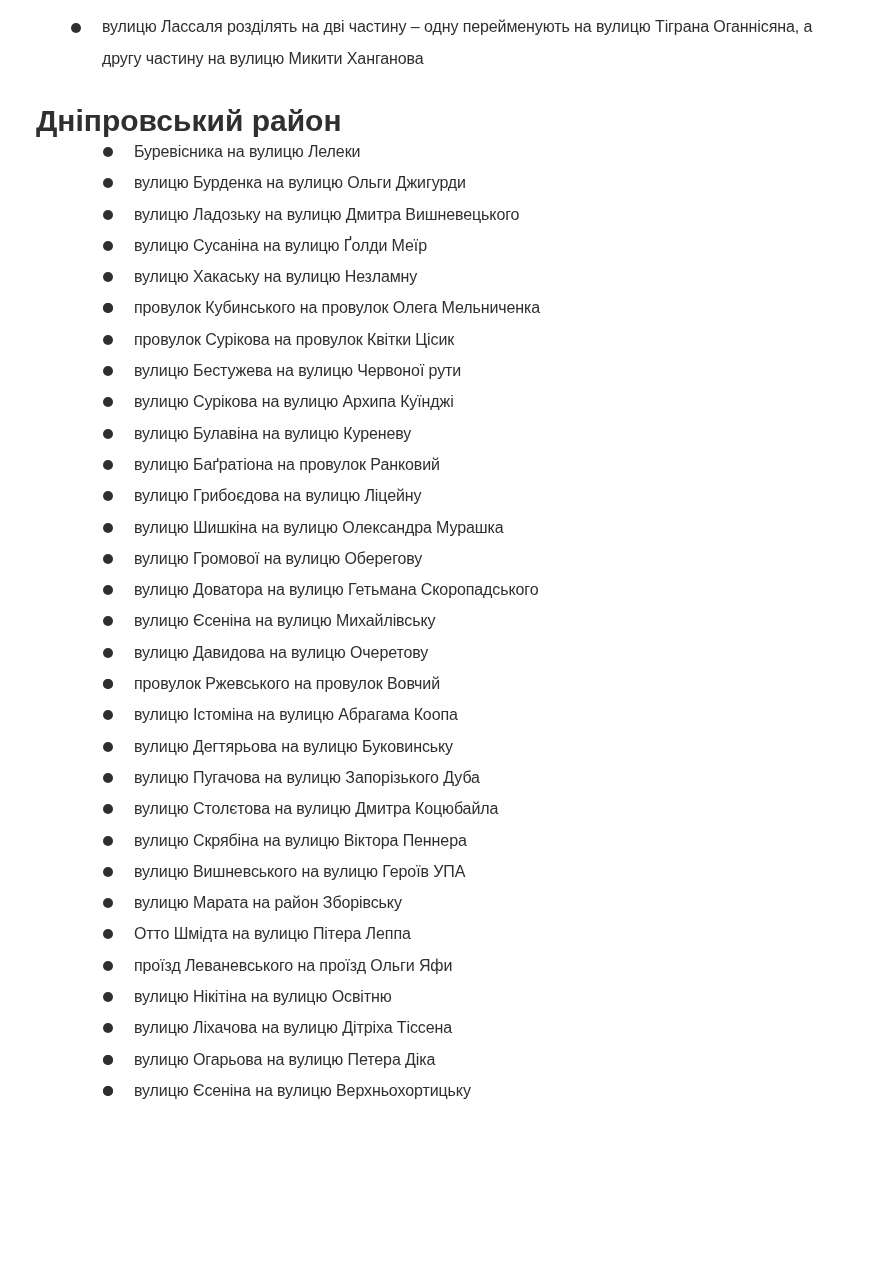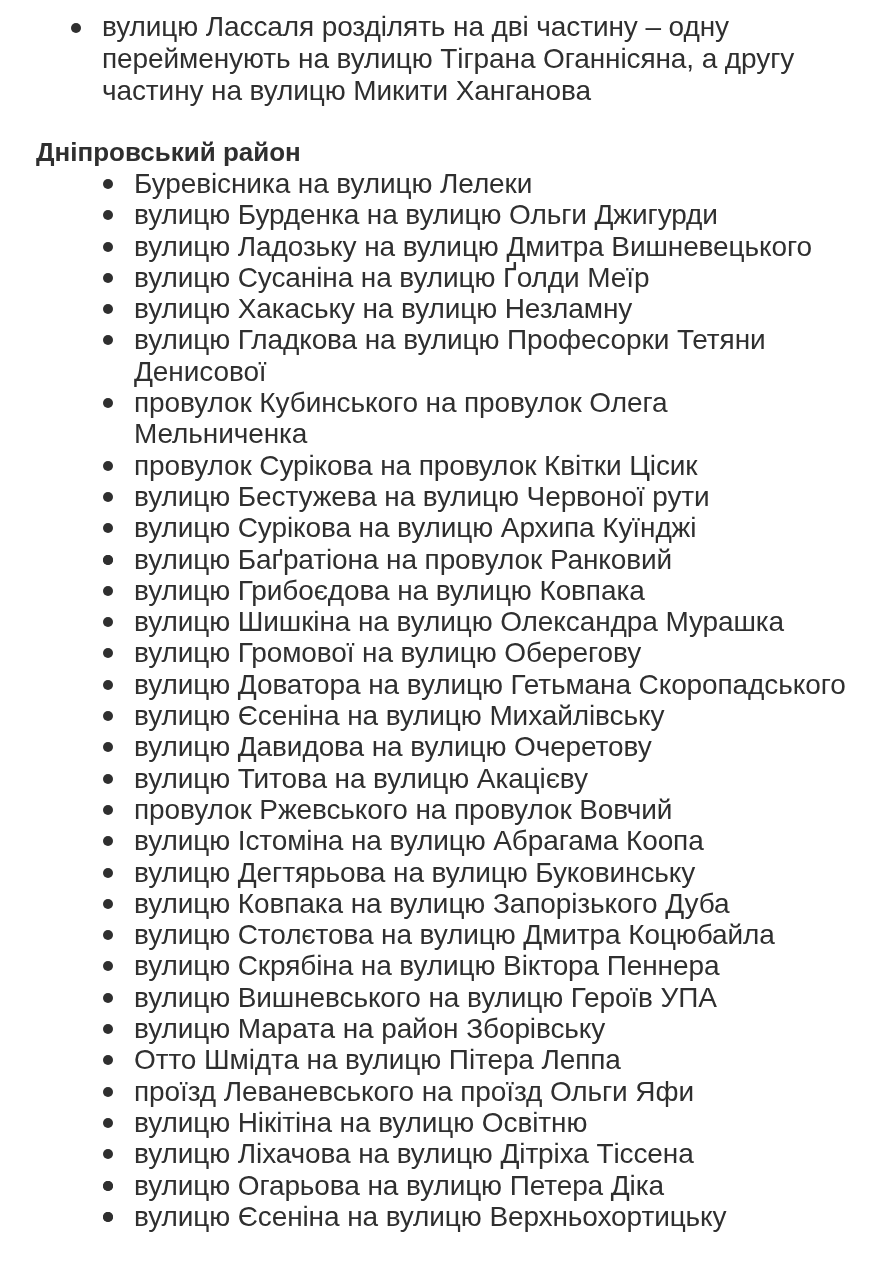--- a/index.html
+++ b/index.html
@@ -20,21 +20,21 @@
     }
     .list {
       list-style: none;
       margin: 0;
       padding: 0;
     }
     .item {
       position: relative;
       padding-left: 102px;
       padding-right: 40px;
-      font-size: 28px;
+      font-size: 16px;
       line-height: 31.3px;
       letter-spacing: -0.1px;
     }
     .bullet {
       position: absolute;
       left: 71px;
       top: 11px;
       width: 10px;
       height: 10px;
       border-radius: 50%;
@@ -44,21 +44,21 @@
       padding-top: 11px;
     }
     .first-list .item {
       line-height: 32px;
     }
     .first-list .bullet {
       top: 12px;
     }
     .heading {
       font-weight: bold;
-      font-size: 26px;
+      font-size: 30px;
       line-height: 31px;
       margin: 30px 0 0 36px;
       color: #2f2f2f;
     }
     .district-list {
       margin-top: 0;
       padding-left: 32px;
     }
   </style>
 </head>
@@ -73,38 +73,38 @@
   </ul>
 
   <div class="heading">Дніпровський район</div>
 
   <ul class="list district-list" id="district-list">
   <li class="item"><span class="bullet"></span><span>Буревісника на вулицю Лелеки</span></li>
       <li class="item"><span class="bullet"></span><span>вулицю Бурденка на вулицю Ольги Джигурди</span></li>
       <li class="item"><span class="bullet"></span><span>вулицю Ладозьку на вулицю Дмитра Вишневецького</span></li>
       <li class="item"><span class="bullet"></span><span>вулицю Сусаніна на вулицю Ґолди Меїр</span></li>
       <li class="item"><span class="bullet"></span><span>вулицю Хакаську на вулицю Незламну</span></li>
-      <li class="item"><span class="bullet"></span><span>вулицю Гладкова на вулицю Професорки Тетяни Денисової</span></li>
+      <li class="item"><span class="bullet"></span></li>
       <li class="item"><span class="bullet"></span><span>провулок Кубинського на провулок Олега Мельниченка</span></li>
       <li class="item"><span class="bullet"></span><span>провулок Сурікова на провулок Квітки Цісик</span></li>
       <li class="item"><span class="bullet"></span><span>вулицю Бестужева на вулицю Червоної рути</span></li>
       <li class="item"><span class="bullet"></span><span>вулицю Сурікова на вулицю Архипа Куїнджі</span></li>
-      <li class="item"><span class="bullet"></span></li>
+      <li class="item"><span class="bullet"></span><span>вулицю Булавіна на вулицю Куреневу</span></li>
       <li class="item"><span class="bullet"></span><span>вулицю Баґратіона на провулок Ранковий</span></li>
-      <li class="item"><span class="bullet"></span><span>вулицю Грибоєдова на вулицю Ковпака</span></li>
+      <li class="item"><span class="bullet"></span><span>вулицю Грибоєдова на вулицю Ліцейну</span></li>
       <li class="item"><span class="bullet"></span><span>вулицю Шишкіна на вулицю Олександра Мурашка</span></li>
       <li class="item"><span class="bullet"></span><span>вулицю Громової на вулицю Оберегову</span></li>
       <li class="item"><span class="bullet"></span><span>вулицю Доватора на вулицю Гетьмана Скоропадського</span></li>
       <li class="item"><span class="bullet"></span><span>вулицю Єсеніна на вулицю Михайлівську</span></li>
       <li class="item"><span class="bullet"></span><span>вулицю Давидова на вулицю Очеретову</span></li>
-      <li class="item"><span class="bullet"></span><span>вулицю Титова на вулицю Акацієву</span></li>
+      <li class="item"><span class="bullet"></span></li>
       <li class="item"><span class="bullet"></span><span>провулок Ржевського на провулок Вовчий</span></li>
       <li class="item"><span class="bullet"></span><span>вулицю Істоміна на вулицю Абрагама Коопа</span></li>
       <li class="item"><span class="bullet"></span><span>вулицю Дегтярьова на вулицю Буковинську</span></li>
-      <li class="item"><span class="bullet"></span><span>вулицю Ковпака на вулицю Запорізького Дуба</span></li>
+      <li class="item"><span class="bullet"></span><span>вулицю Пугачова на вулицю Запорізького Дуба</span></li>
       <li class="item"><span class="bullet"></span><span>вулицю Столєтова на вулицю Дмитра Коцюбайла</span></li>
       <li class="item"><span class="bullet"></span><span>вулицю Скрябіна на вулицю Віктора Пеннера</span></li>
       <li class="item"><span class="bullet"></span><span>вулицю Вишневського на вулицю Героїв УПА</span></li>
       <li class="item"><span class="bullet"></span><span>вулицю Марата на район Зборівську</span></li>
       <li class="item"><span class="bullet"></span><span>Отто Шмідта на вулицю Пітера Леппа</span></li>
       <li class="item"><span class="bullet"></span><span>проїзд Леваневського на проїзд Ольги Яфи</span></li>
       <li class="item"><span class="bullet"></span><span>вулицю Нікітіна на вулицю Освітню</span></li>
       <li class="item"><span class="bullet"></span><span>вулицю Ліхачова на вулицю Дітріха Тіссена</span></li>
       <li class="item"><span class="bullet"></span></li>
       <li class="item"><span class="bullet"></span><span>вулицю Огарьова на вулицю Петера Діка</span></li>

